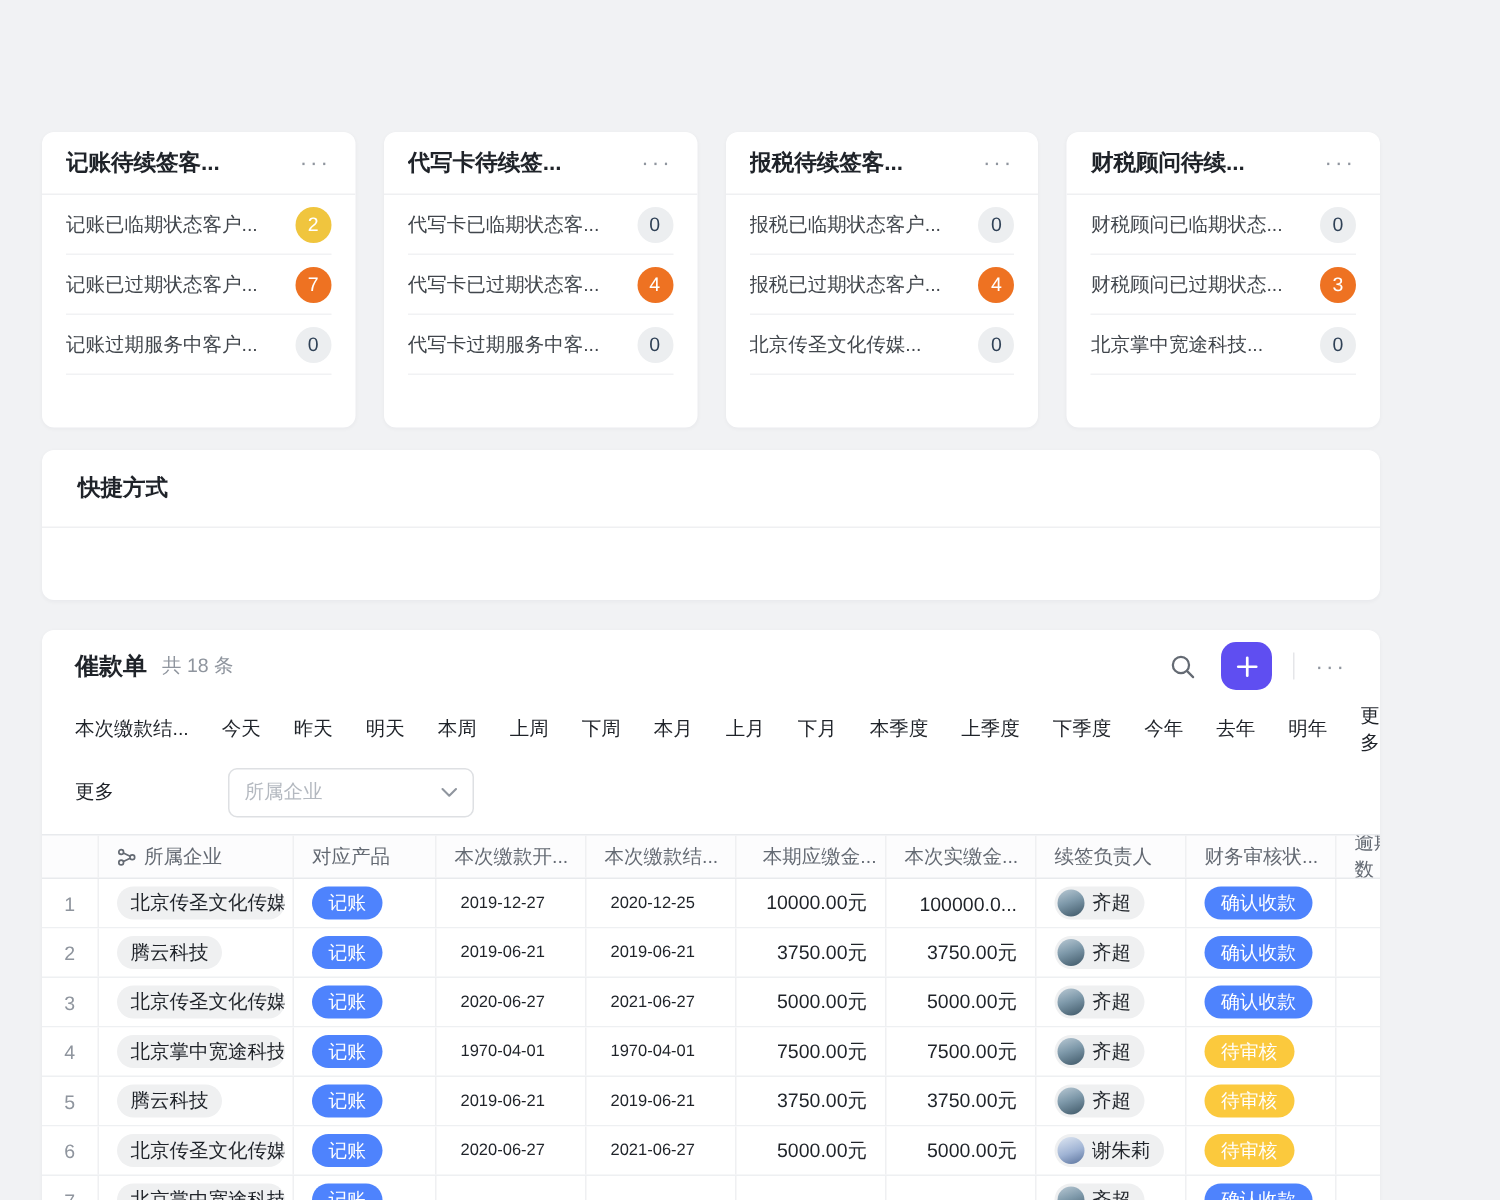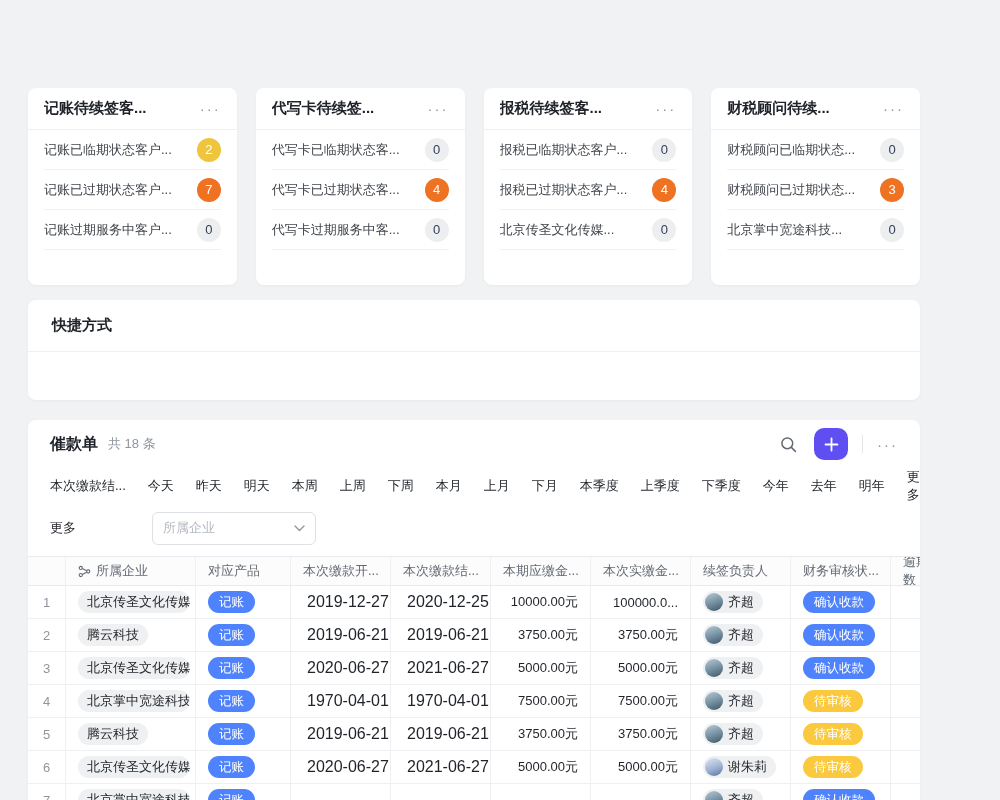--- a/index.html
+++ b/index.html
@@ -82,21 +82,21 @@
   
   .table { width:892px; overflow:hidden; margin-top:4px; }
   .trow { display:flex; width:923px; }
   .thead { height:30px; background:#fcfcfd; border-top:1px solid #e8eaed; border-bottom:1px solid #e8eaed; }
   .tbody-row { height:33px; background:#fff; border-bottom:1px solid #eef0f2; }
   .tcell { height:100%; display:flex; align-items:center; border-right:1px solid #eff0f2;
     overflow:hidden; flex:0 0 auto; padding:0 0 0 12px; }
   .thead .tcell { font-size:13px; color:#646a73; gap:5px; }
   .cell-rownum { justify-content:center; padding:0; color:#8f959e; font-size:13px; }
   .cell-amount { justify-content:flex-end; padding:0 12px 0 0; font-size:13px; color:#1f2329; }
-  .cell-date { font-size:16px; color:#1f2329; padding-left:16px; }
+  .cell-date { font-size:11px; color:#1f2329; padding-left:16px; }
   .company-tag { background:#eff0f1; border-radius:11px; height:22px; display:flex; align-items:center;
     padding:0 9px; font-size:13px; color:#1f2329; max-width:112px; white-space:nowrap; overflow:hidden; }
   .option-pill { border-radius:11px; height:22px; display:flex; align-items:center;
     padding:0 11px; font-size:12.5px; color:#fff; white-space:nowrap; }
   .person-pill { background:#eff0f1; border-radius:11px; height:22px; display:flex; align-items:center;
     padding:0 9px 0 2px; gap:5px; font-size:13px; color:#1f2329; white-space:nowrap; }
   .avatar { width:18px; height:18px; border-radius:50%; flex:0 0 auto; }
   .avatar.landscape { background:linear-gradient(160deg,#b9c9d4 0%,#7e99aa 45%,#3d5666 100%); }
   .avatar.portrait  { background:linear-gradient(160deg,#dfe7f2 0%,#9fb3d4 55%,#5a729c 100%); }
 </style>
@@ -257,21 +257,21 @@
           </div>
           <div class="tcell" style="width: 95px;">
             <span>对应产品</span>
           </div>
           <div class="tcell" style="width: 100px; align-items: center;">
             <span>本次缴款开...</span>
           </div>
           <div class="tcell" style="width: 100px;">
             <span>本次缴款结...</span>
           </div>
-          <div class="tcell" style="width: 100px;">
+          <div class="tcell" style="width: 100px; justify-content: center;">
             <span>本期应缴金...</span>
           </div>
           <div class="tcell" style="width: 100px;">
             <span>本次实缴金...</span>
           </div>
           <div class="tcell" style="width: 100px;">
             <span>续签负责人</span>
           </div>
           <div class="tcell" style="width: 100px;">
             <span>财务审核状...</span>

